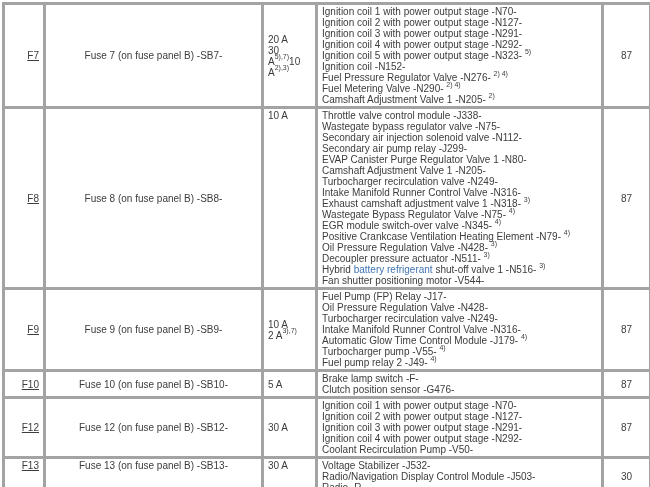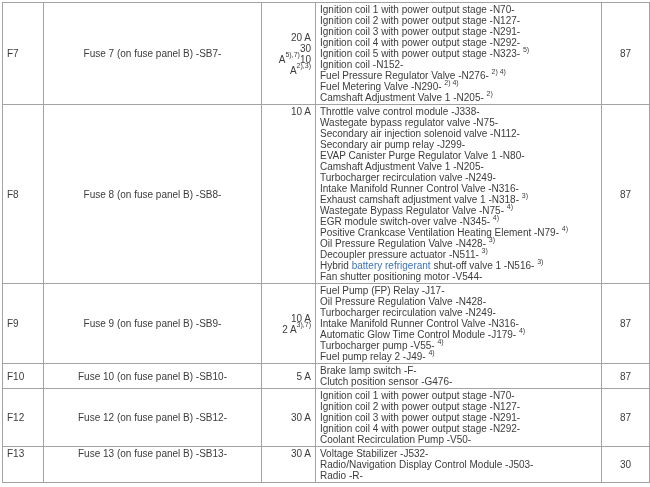--- a/index.html
+++ b/index.html
@@ -5,37 +5,37 @@
   html, body { margin:0; padding:0; background:#ffffff; }
   body { font-family:"Liberation Sans", sans-serif; width:650px; height:487px; overflow:hidden; }
   table.fuse-table {
     border-collapse:collapse;
     table-layout:fixed;
     margin:2px 0 0 2px;
     width:647px;
     background:#ffffff;
   }
   td {
-    border:1px solid #a3a3a3;
+    border:3px solid #a3a3a3;
     font-size:10px;
     line-height:11px;
     color:#3c3c3c;
     padding:1px 4px;
     vertical-align:middle;
     overflow:hidden;
     background:#ffffff;
   }
   col.c-fuse { width:41px; }
   col.c-desc { width:218px; }
   col.c-amp  { width:54px; }
   col.c-comp { width:286px; }
   col.c-term { width:48px; }
-  .cell-fuse { text-align:left; }
+  .cell-fuse { text-align:right;text-decoration:underline; }
   .cell-desc { text-align:center; }
-  .cell-amp  { text-align:right; }
+  .cell-amp  { text-align:left; }
   .cell-comp { text-align:left; }
   .cell-term { text-align:center; }
   
   tr:nth-child(2) .cell-amp,
   tr:nth-child(6) .cell-amp,
   tr:nth-child(7) .cell-amp { vertical-align:top; }
   tr:nth-child(6) .cell-fuse,
   tr:nth-child(6) .cell-desc { vertical-align:top; }
   sup {
     font-size:7px;

